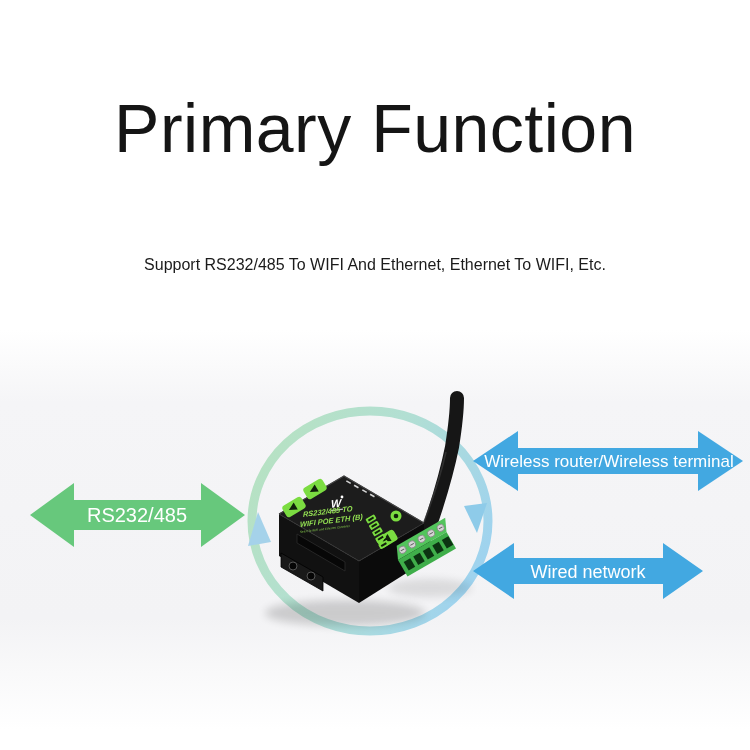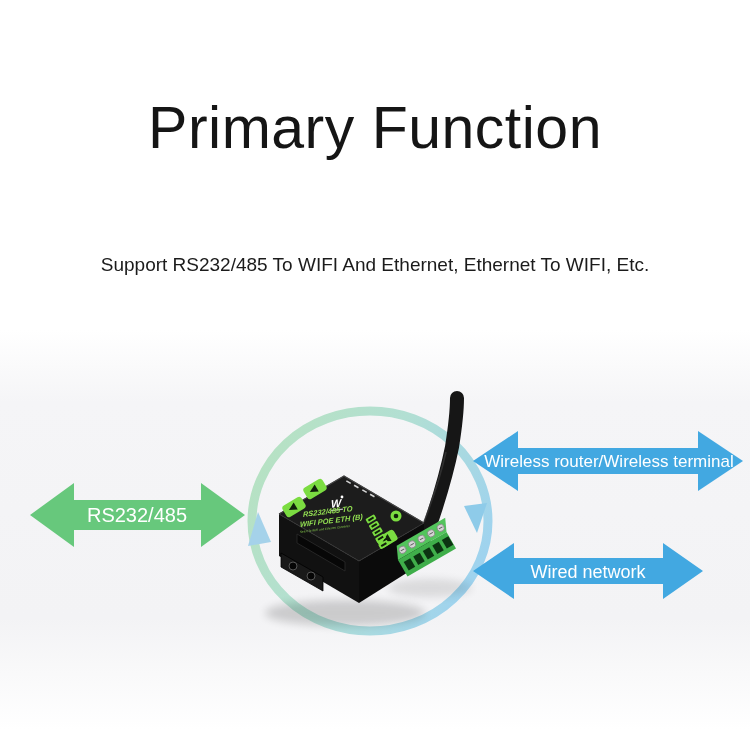--- a/index.html
+++ b/index.html
@@ -6,26 +6,26 @@
   .page{
     position:relative;width:750px;height:750px;overflow:hidden;background:#ffffff;
     font-family:"Liberation Sans",sans-serif;
   }
   .photo-bg{
     position:absolute;left:0;top:330px;width:750px;height:400px;
     background:linear-gradient(180deg, rgba(244,244,246,0) 0%, #f5f5f7 18%, #f3f3f5 72%, rgba(244,244,246,0) 100%);
   }
   h1.title{
     position:absolute;left:0;top:96px;width:750px;margin:0;
-    text-align:center;font-size:59px;font-weight:400;line-height:64px;
+    text-align:center;font-size:68px;font-weight:400;line-height:64px;
     color:#151515;letter-spacing:.5px;
   }
   p.subtitle{
     position:absolute;left:0;top:248px;width:750px;margin:0;
-    text-align:center;font-size:19px;font-weight:400;line-height:34px;color:#1b1b1b;
+    text-align:center;font-size:16px;font-weight:400;line-height:34px;color:#1b1b1b;
   }
   svg.diagram{position:absolute;left:0;top:370px;}
   svg text{font-family:"Liberation Sans",sans-serif;}
   .arrow-label{fill:#ffffff;}
 </style>
 </head>
 <body>
 
 <div class="page">
 

